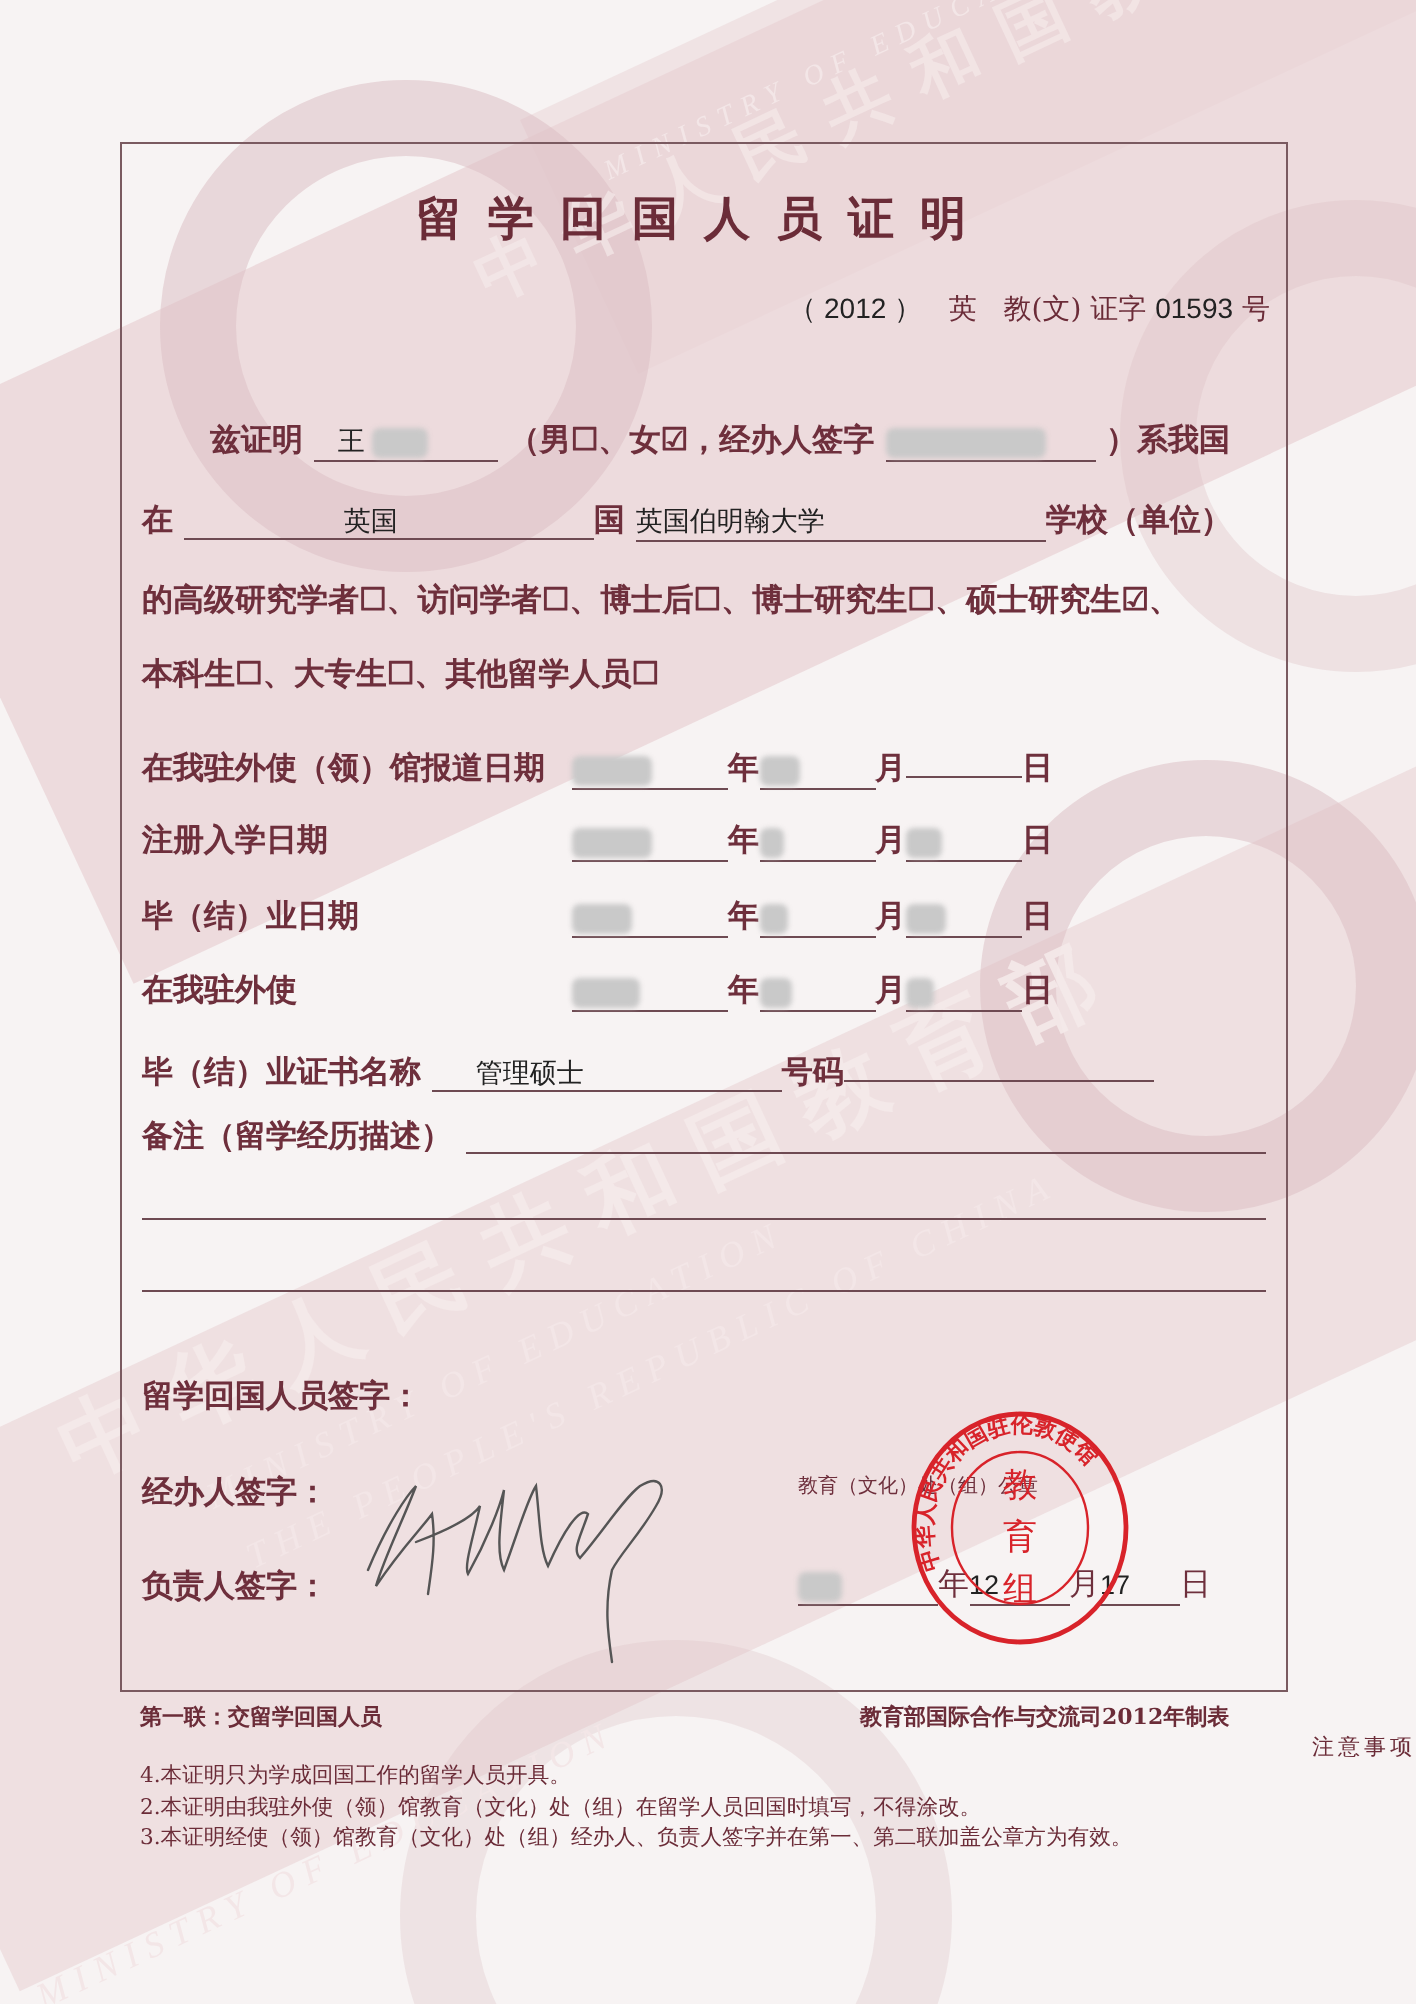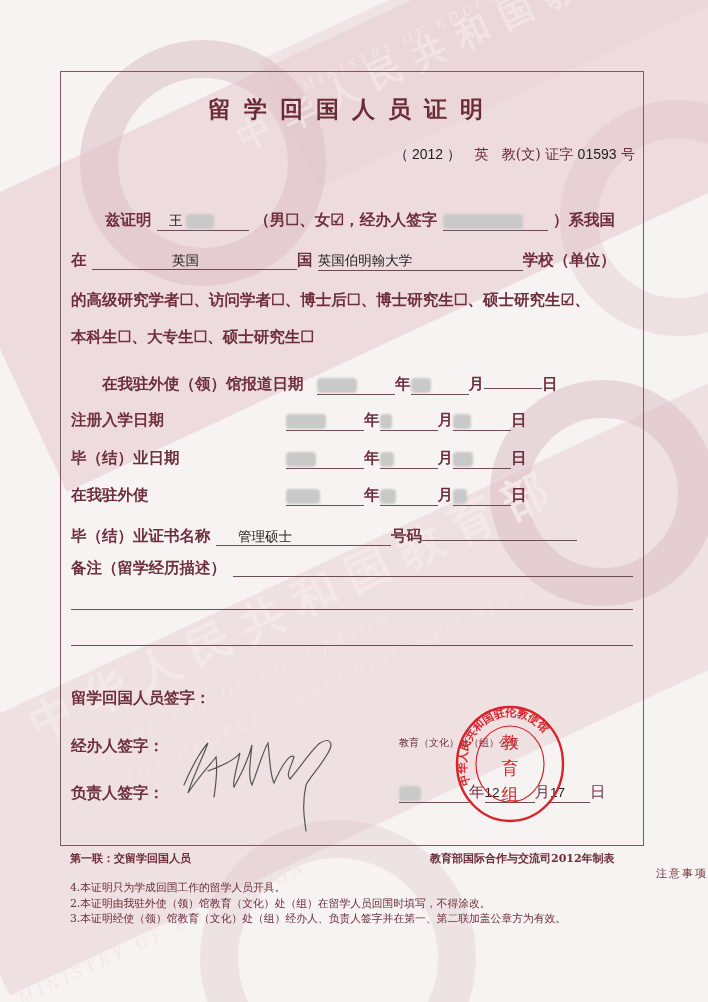--- a/index.html
+++ b/index.html
@@ -96,24 +96,24 @@
     <span>）系我国</span>
   </div>
 
   <div class="row" style="top:178px;">
     <span>在</span>
     <span class="fill" style="width:205px;text-align:left;padding-left:80px;box-sizing:border-box;">英国</span><span>国</span>
     <span class="fill" style="width:205px;">英国伯明翰大学</span><span>学校（单位）</span>
   </div>
 
   <div class="row" style="top:218px;">的高级研究学者☐、访问学者☐、博士后☐、博士研究生☐、硕士研究生☑、</div>
-  <div class="row" style="top:255px;">本科生☐、大专生☐、硕士研究生☐</div>
+  <div class="row" style="top:255px;">本科生☐、大专生☐、其他留学人员☐</div>
 
   <div class="row" style="top:298px;">
-    <span style="display:inline-block;width:215px;margin-left:31px;">在我驻外使（领）馆报道日期</span><span class="fill" style="width:78px;"><span class="blur" style="width:40px"></span></span><span>年</span><span class="fill" style="width:58px;"><span class="blur" style="width:20px"></span></span><span>月</span><span class="fill" style="width:58px;"></span><span>日</span>
+    <span style="display:inline-block;width:215px;">在我驻外使（领）馆报道日期</span><span class="fill" style="width:78px;"><span class="blur" style="width:40px"></span></span><span>年</span><span class="fill" style="width:58px;"><span class="blur" style="width:20px"></span></span><span>月</span><span class="fill" style="width:58px;"></span><span>日</span>
   </div>
   <div class="row" style="top:338px;">
     <span style="display:inline-block;width:215px;">注册入学日期</span><span class="fill" style="width:78px;"><span class="blur" style="width:40px"></span></span><span>年</span><span class="fill" style="width:58px;"><span class="blur" style="width:12px"></span></span><span>月</span><span class="fill" style="width:58px;"><span class="blur" style="width:18px"></span></span><span>日</span>
   </div>
   <div class="row" style="top:376px;">
     <span style="display:inline-block;width:215px;">毕（结）业日期</span><span class="fill" style="width:78px;"><span class="blur" style="width:30px"></span></span><span>年</span><span class="fill" style="width:58px;"><span class="blur" style="width:14px"></span></span><span>月</span><span class="fill" style="width:58px;"><span class="blur" style="width:20px"></span></span><span>日</span>
   </div>
   <div class="row" style="top:413px;">
     <span style="display:inline-block;width:215px;">在我驻外使</span><span class="fill" style="width:78px;"><span class="blur" style="width:34px"></span></span><span>年</span><span class="fill" style="width:58px;"><span class="blur" style="width:16px"></span></span><span>月</span><span class="fill" style="width:58px;"><span class="blur" style="width:14px"></span></span><span>日</span>
   </div>

